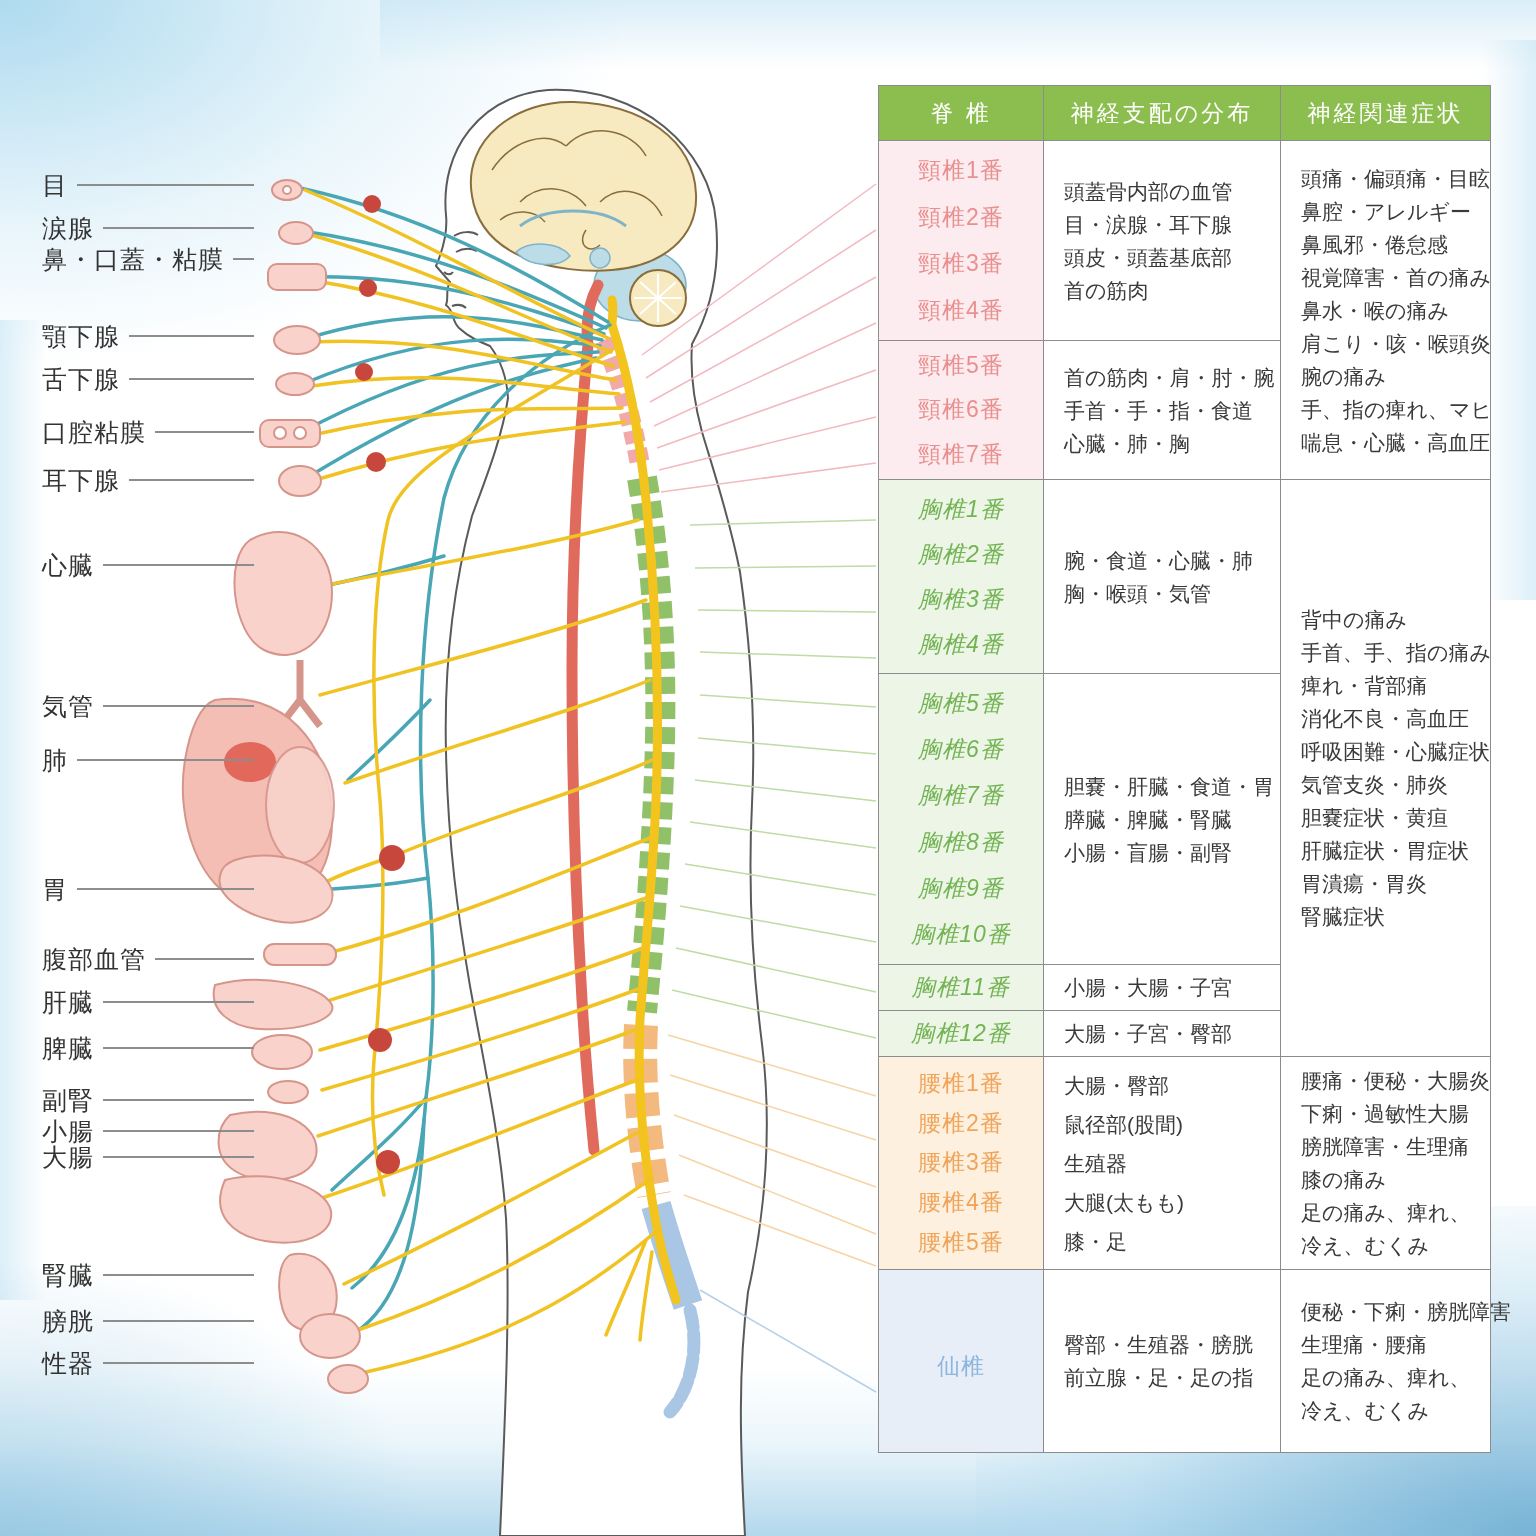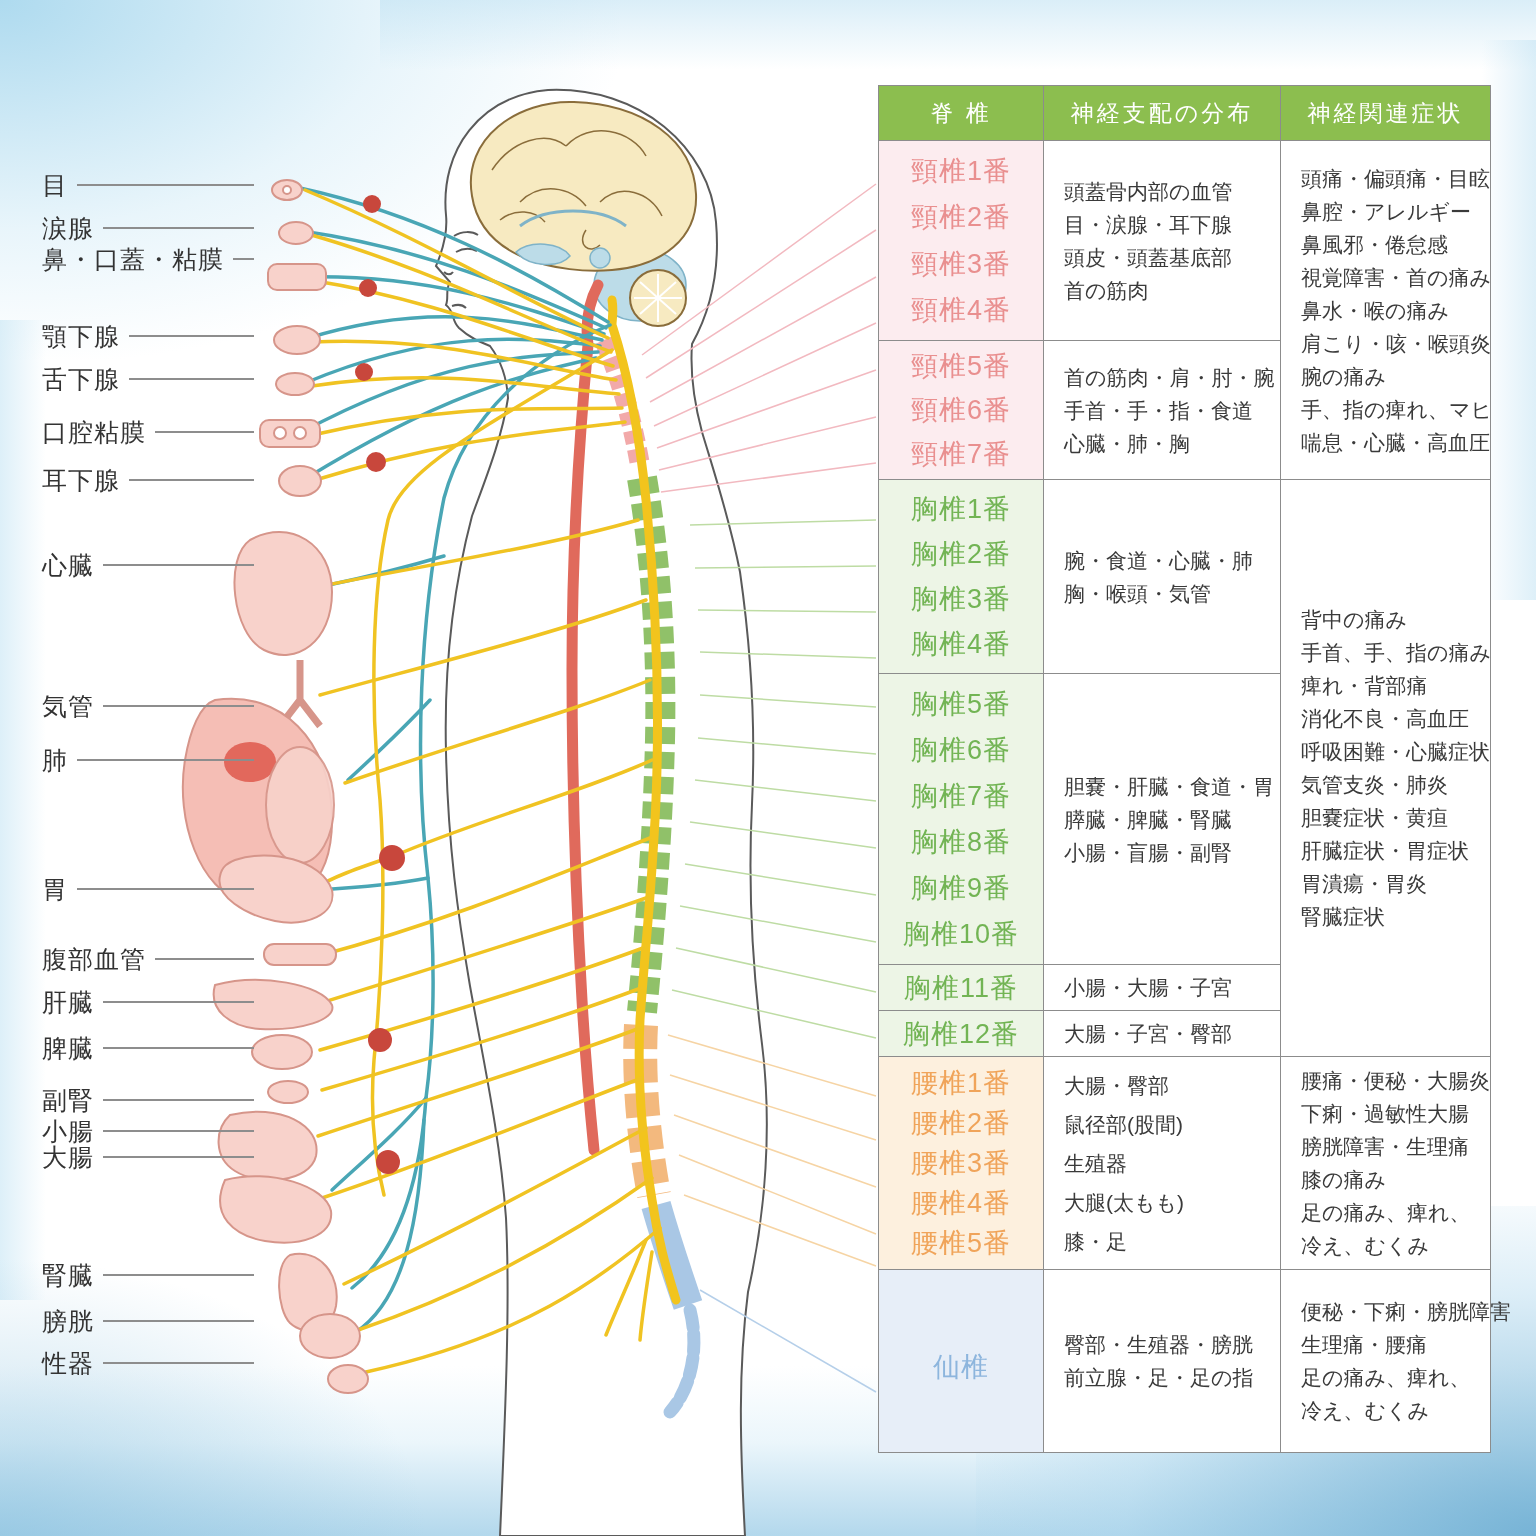--- a/index.html
+++ b/index.html
@@ -35,25 +35,25 @@
 
   
   .spine-table{ position:absolute; left:878px; top:85px; width:612px;
     border-collapse:collapse; table-layout:fixed; background:#0ea5e9; }
   .spine-table col.c1{ width:165px; } .spine-table col.c2{ width:237px; } .spine-table col.c3{ width:210px; }
   .spine-table th{ background:var(--header-bg,#8cbe4f); color:#fff; font-weight:normal;
     font-size:23px; letter-spacing:3px; height:55px; border:1.5px solid var(--border,#8c8c8c); }
   .spine-table td{ border:1.5px solid var(--border,#8c8c8c); vertical-align:middle; background:#fff; }
   td.vcell{ text-align:center; }
   .vstack{ display:flex; flex-direction:column; justify-content:space-around; align-items:center; }
-  .vert{ font-size:27px; letter-spacing:1px; }
+  .vert{ font-size:23px; letter-spacing:1px; }
   tr.cervical td.vcell{ background:var(--cervical-bg,#fcecef); }
   tr.cervical .vert{ color:var(--cervical-text,#e98f8f); }
   tr.thoracic td.vcell{ background:var(--thoracic-bg,#edf5e6); }
-  tr.thoracic .vert{ color:var(--thoracic-text,#72b454); }
+  tr.thoracic .vert{ color:var(--thoracic-text,#72b454);font-style:italic; }
   tr.lumbar td.vcell{ background:var(--lumbar-bg,#fdf0de); }
   tr.lumbar .vert{ color:var(--lumbar-text,#f0a45a); }
   tr.sacral td.vcell{ background:var(--sacral-bg,#e7eef8); }
   tr.sacral .vert{ color:var(--sacral-text,#8db5dd);margin-top:11px; }
   .lines{ padding:6px 20px; }
   .tline{ font-size:21px; line-height:33px; color:var(--cell-text,#3a3a3a); white-space:nowrap; }
   .lines.spread .tline{ line-height:39px; }
 </style>
 </head>
 <body>

